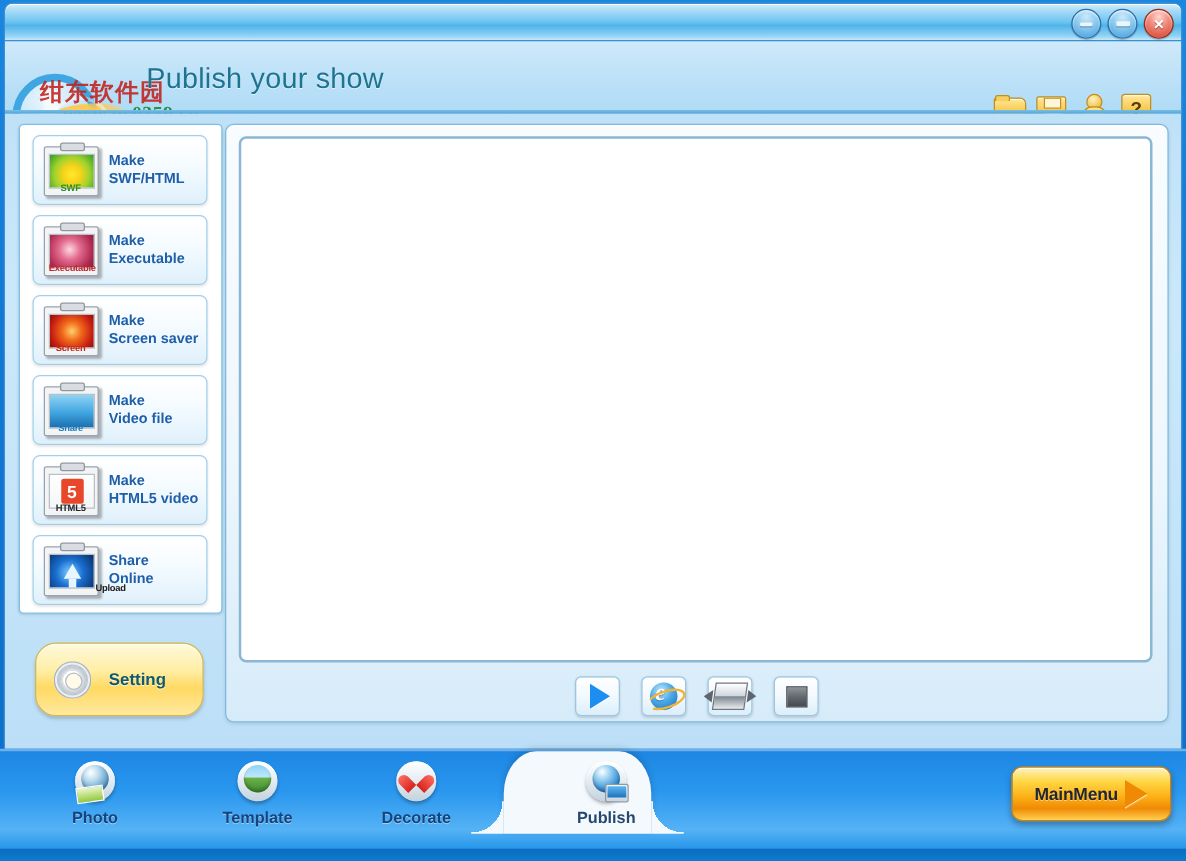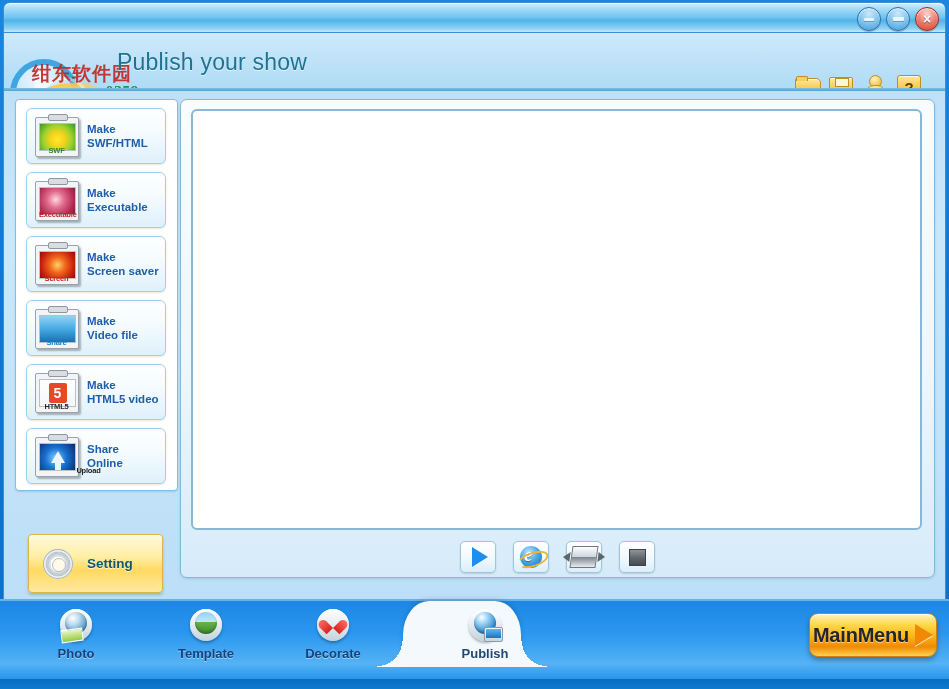--- a/index.html
+++ b/index.html
@@ -207,22 +207,22 @@
   .img-h5{background:linear-gradient(180deg,#ffffff 0%,#f4f6f7 100%);display:flex;align-items:center;justify-content:center;}
   .h5badge{width:18px;height:20px;background:#e8472a;border-radius:2px;color:#fff;font-weight:bold;font-size:14px;line-height:20px;text-align:center;}
   .tag-h5{color:#262626;}
   .img-up{background:radial-gradient(circle at 45% 55%,#7fd0ff 0%,#1a6fd0 45%,#062b63 100%);display:flex;align-items:center;justify-content:center;}
   .uparrow{width:0;height:0;border-left:7px solid transparent;border-right:7px solid transparent;border-bottom:12px solid #eaf6ff;position:relative;}
   .uparrow:after{content:"";position:absolute;left:-3px;top:12px;width:6px;height:7px;background:#eaf6ff;}
   .tag-up{color:#1b1b1b;margin-left:32px;}
 
   
   .setting-btn{
-    position:absolute;left:24px;top:443px;width:135px;height:59px;
-    border:1px solid #d9b64a;border-radius:4px;
+    position:absolute;left:24px;top:423px;width:135px;height:59px;
+    border:1px solid #d9b64a;border-radius:17px;
     background:linear-gradient(180deg,#fff9dc 0%,#ffeea4 38%,#ffd962 62%,#ffe9a0 100%);
     box-shadow:inset 0 1px 0 #fffdf2, 0 2px 3px rgba(0,0,0,.18);
     display:flex;align-items:center;cursor:pointer;box-sizing:border-box;
   }
   .gear{
     position:relative;width:30px;height:30px;margin-left:14px;flex:none;
     border-radius:50%;
     background:radial-gradient(circle,#ffffff 0 34%, #dfe4e8 36%, #b9c2c9 56%, #e9eef2 60%, #ffffff 100%);
     box-shadow:0 0 0 1px #aab3ba inset;
   }
@@ -375,21 +375,21 @@
 
   .mainmenu{
     position:absolute;right:12px;top:14px;width:128px;height:44px;
     border-radius:9px;border:1px solid #c97f12;
     background:linear-gradient(180deg,#fff3c0 0%,#ffd747 26%,#fcb216 55%,#f08a05 78%,#ffd14f 100%);
     box-shadow:0 3px 5px rgba(0,0,0,.3), inset 0 1px 0 rgba(255,255,255,.85);
     display:flex;align-items:center;justify-content:center;gap:6px;cursor:pointer;
     box-sizing:border-box;
   }
   .mainmenu .mm-label{
-    font-size:20px;font-weight:bold;color:#23262b;
+    font-size:14px;font-weight:bold;color:#23262b;
     text-shadow:0 1px 0 rgba(255,255,255,.5);letter-spacing:-.2px;
   }
   .mm-arrow{
     width:0;height:0;border-top:11px solid transparent;border-bottom:11px solid transparent;
     border-left:18px solid #f08a05;
     filter:drop-shadow(0 1px 0 rgba(255,255,255,.8));
   }
 </style>
 </head>
 <body>

